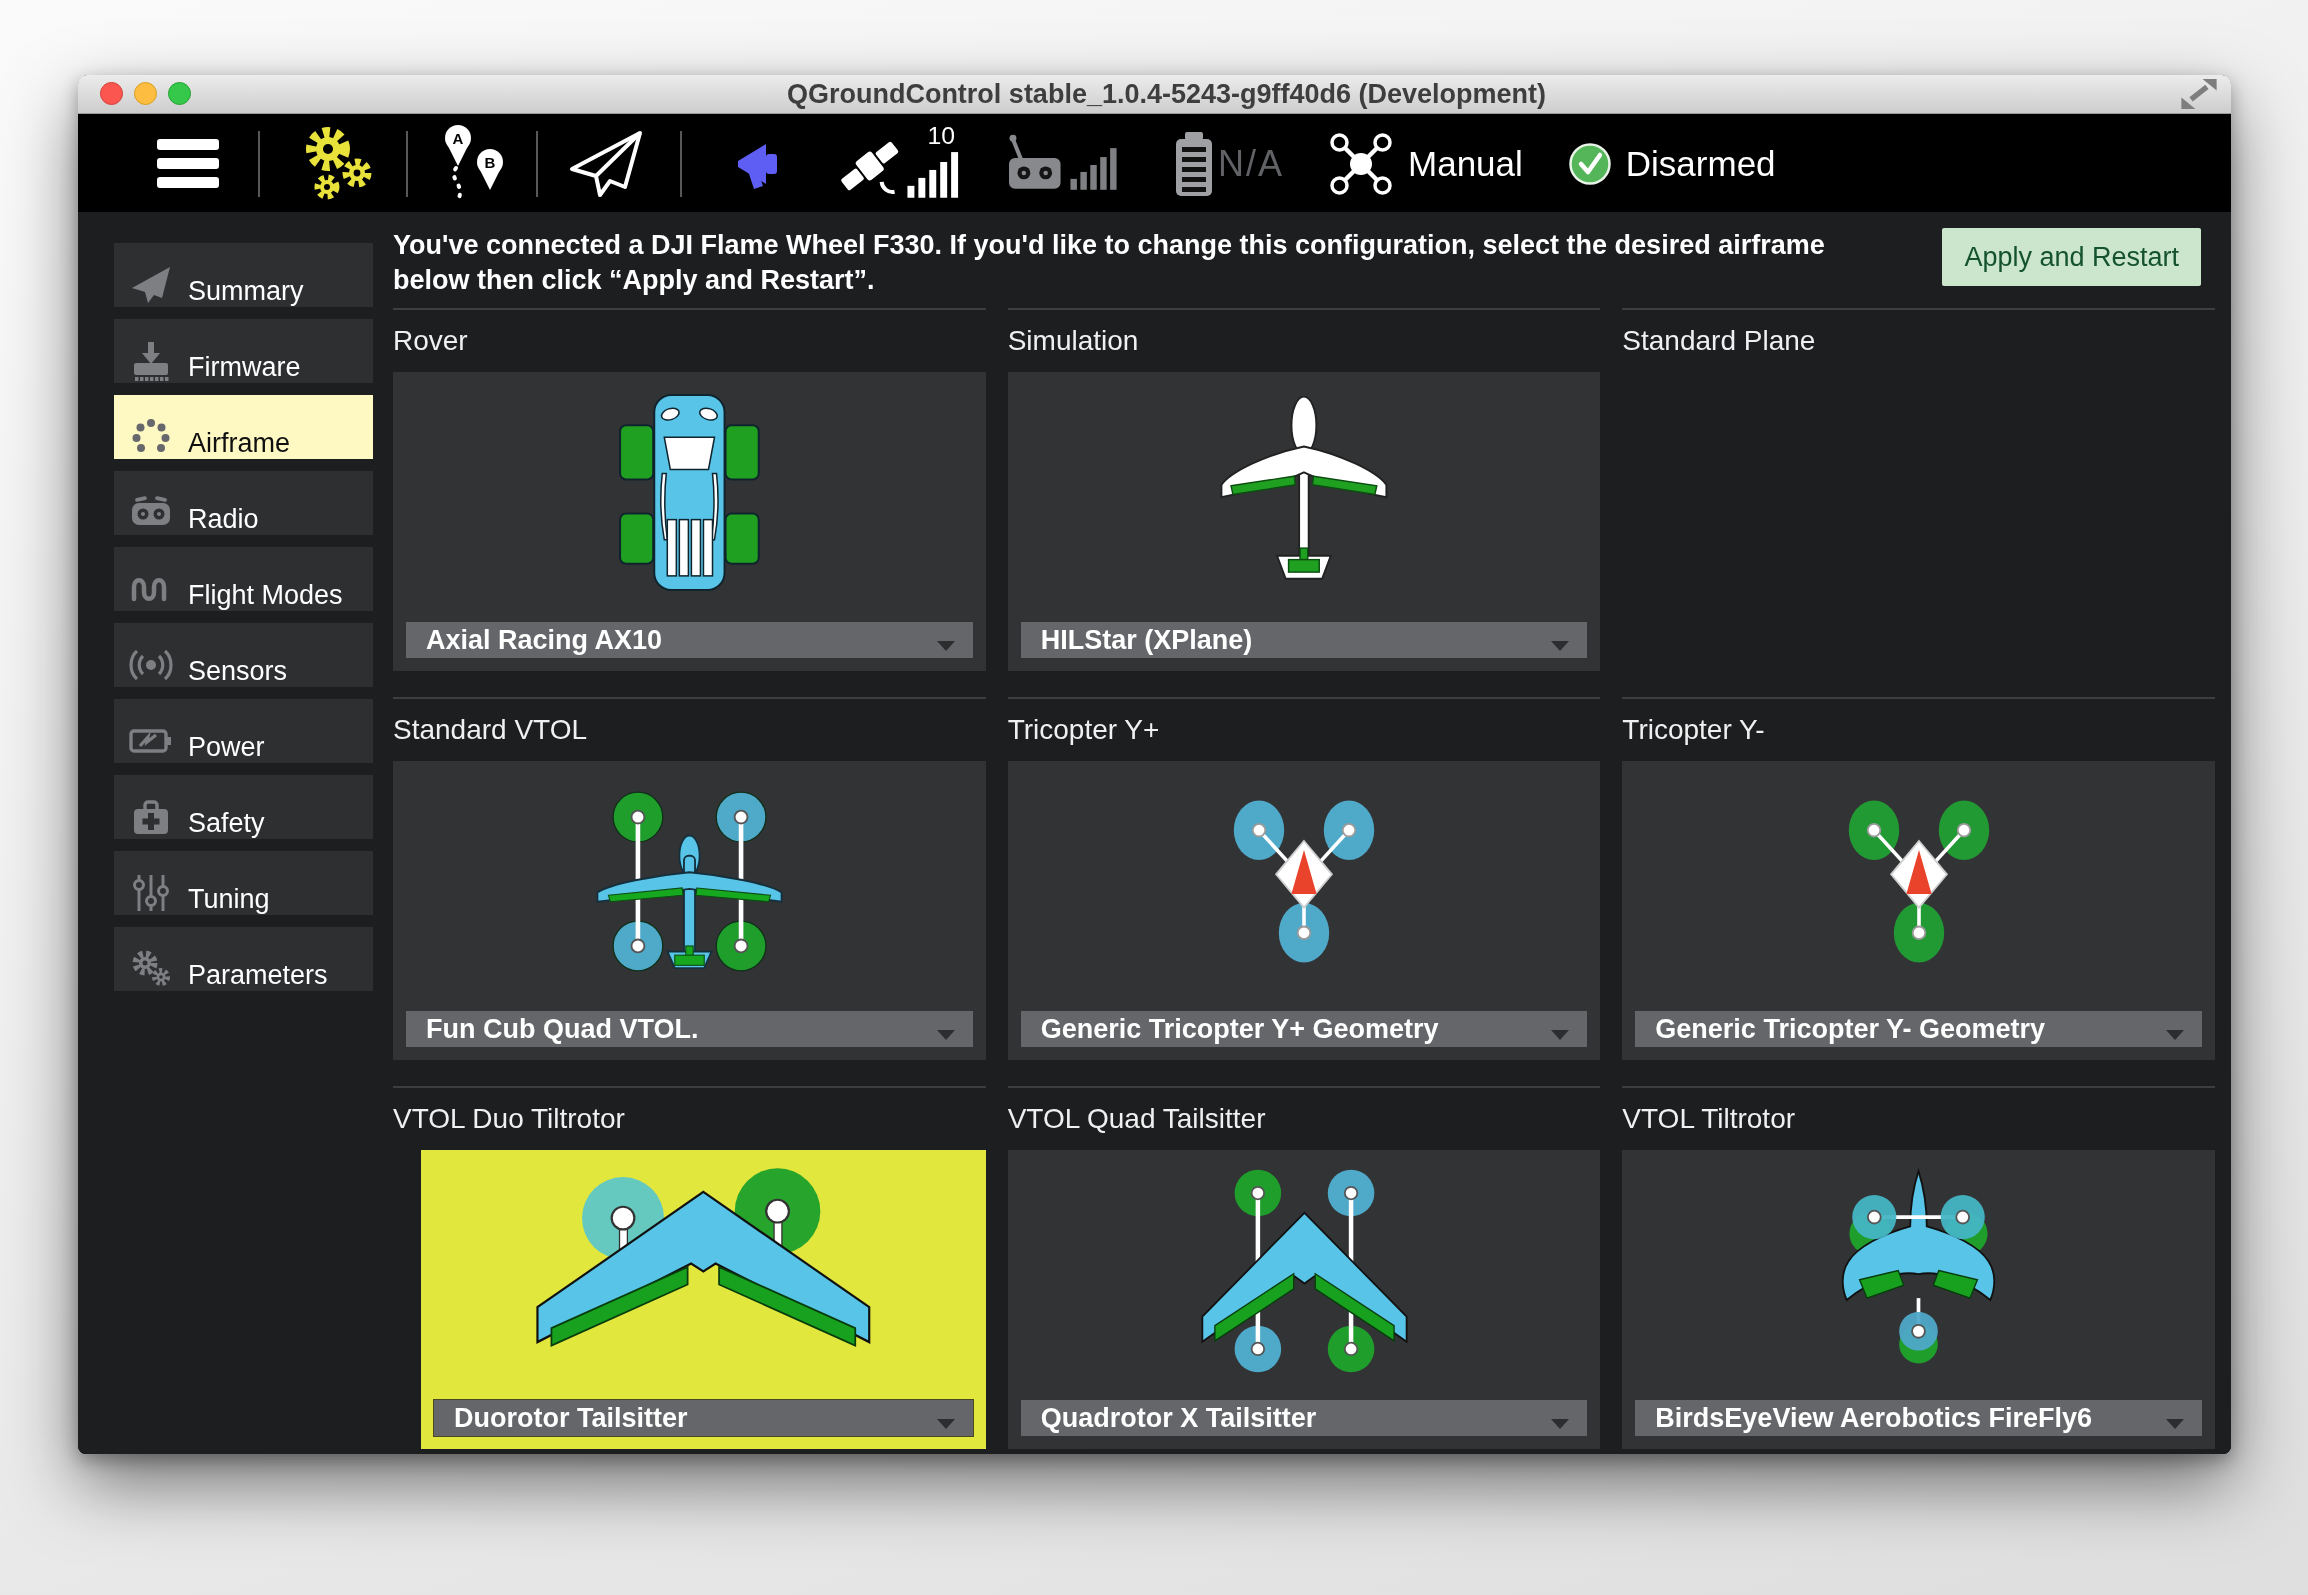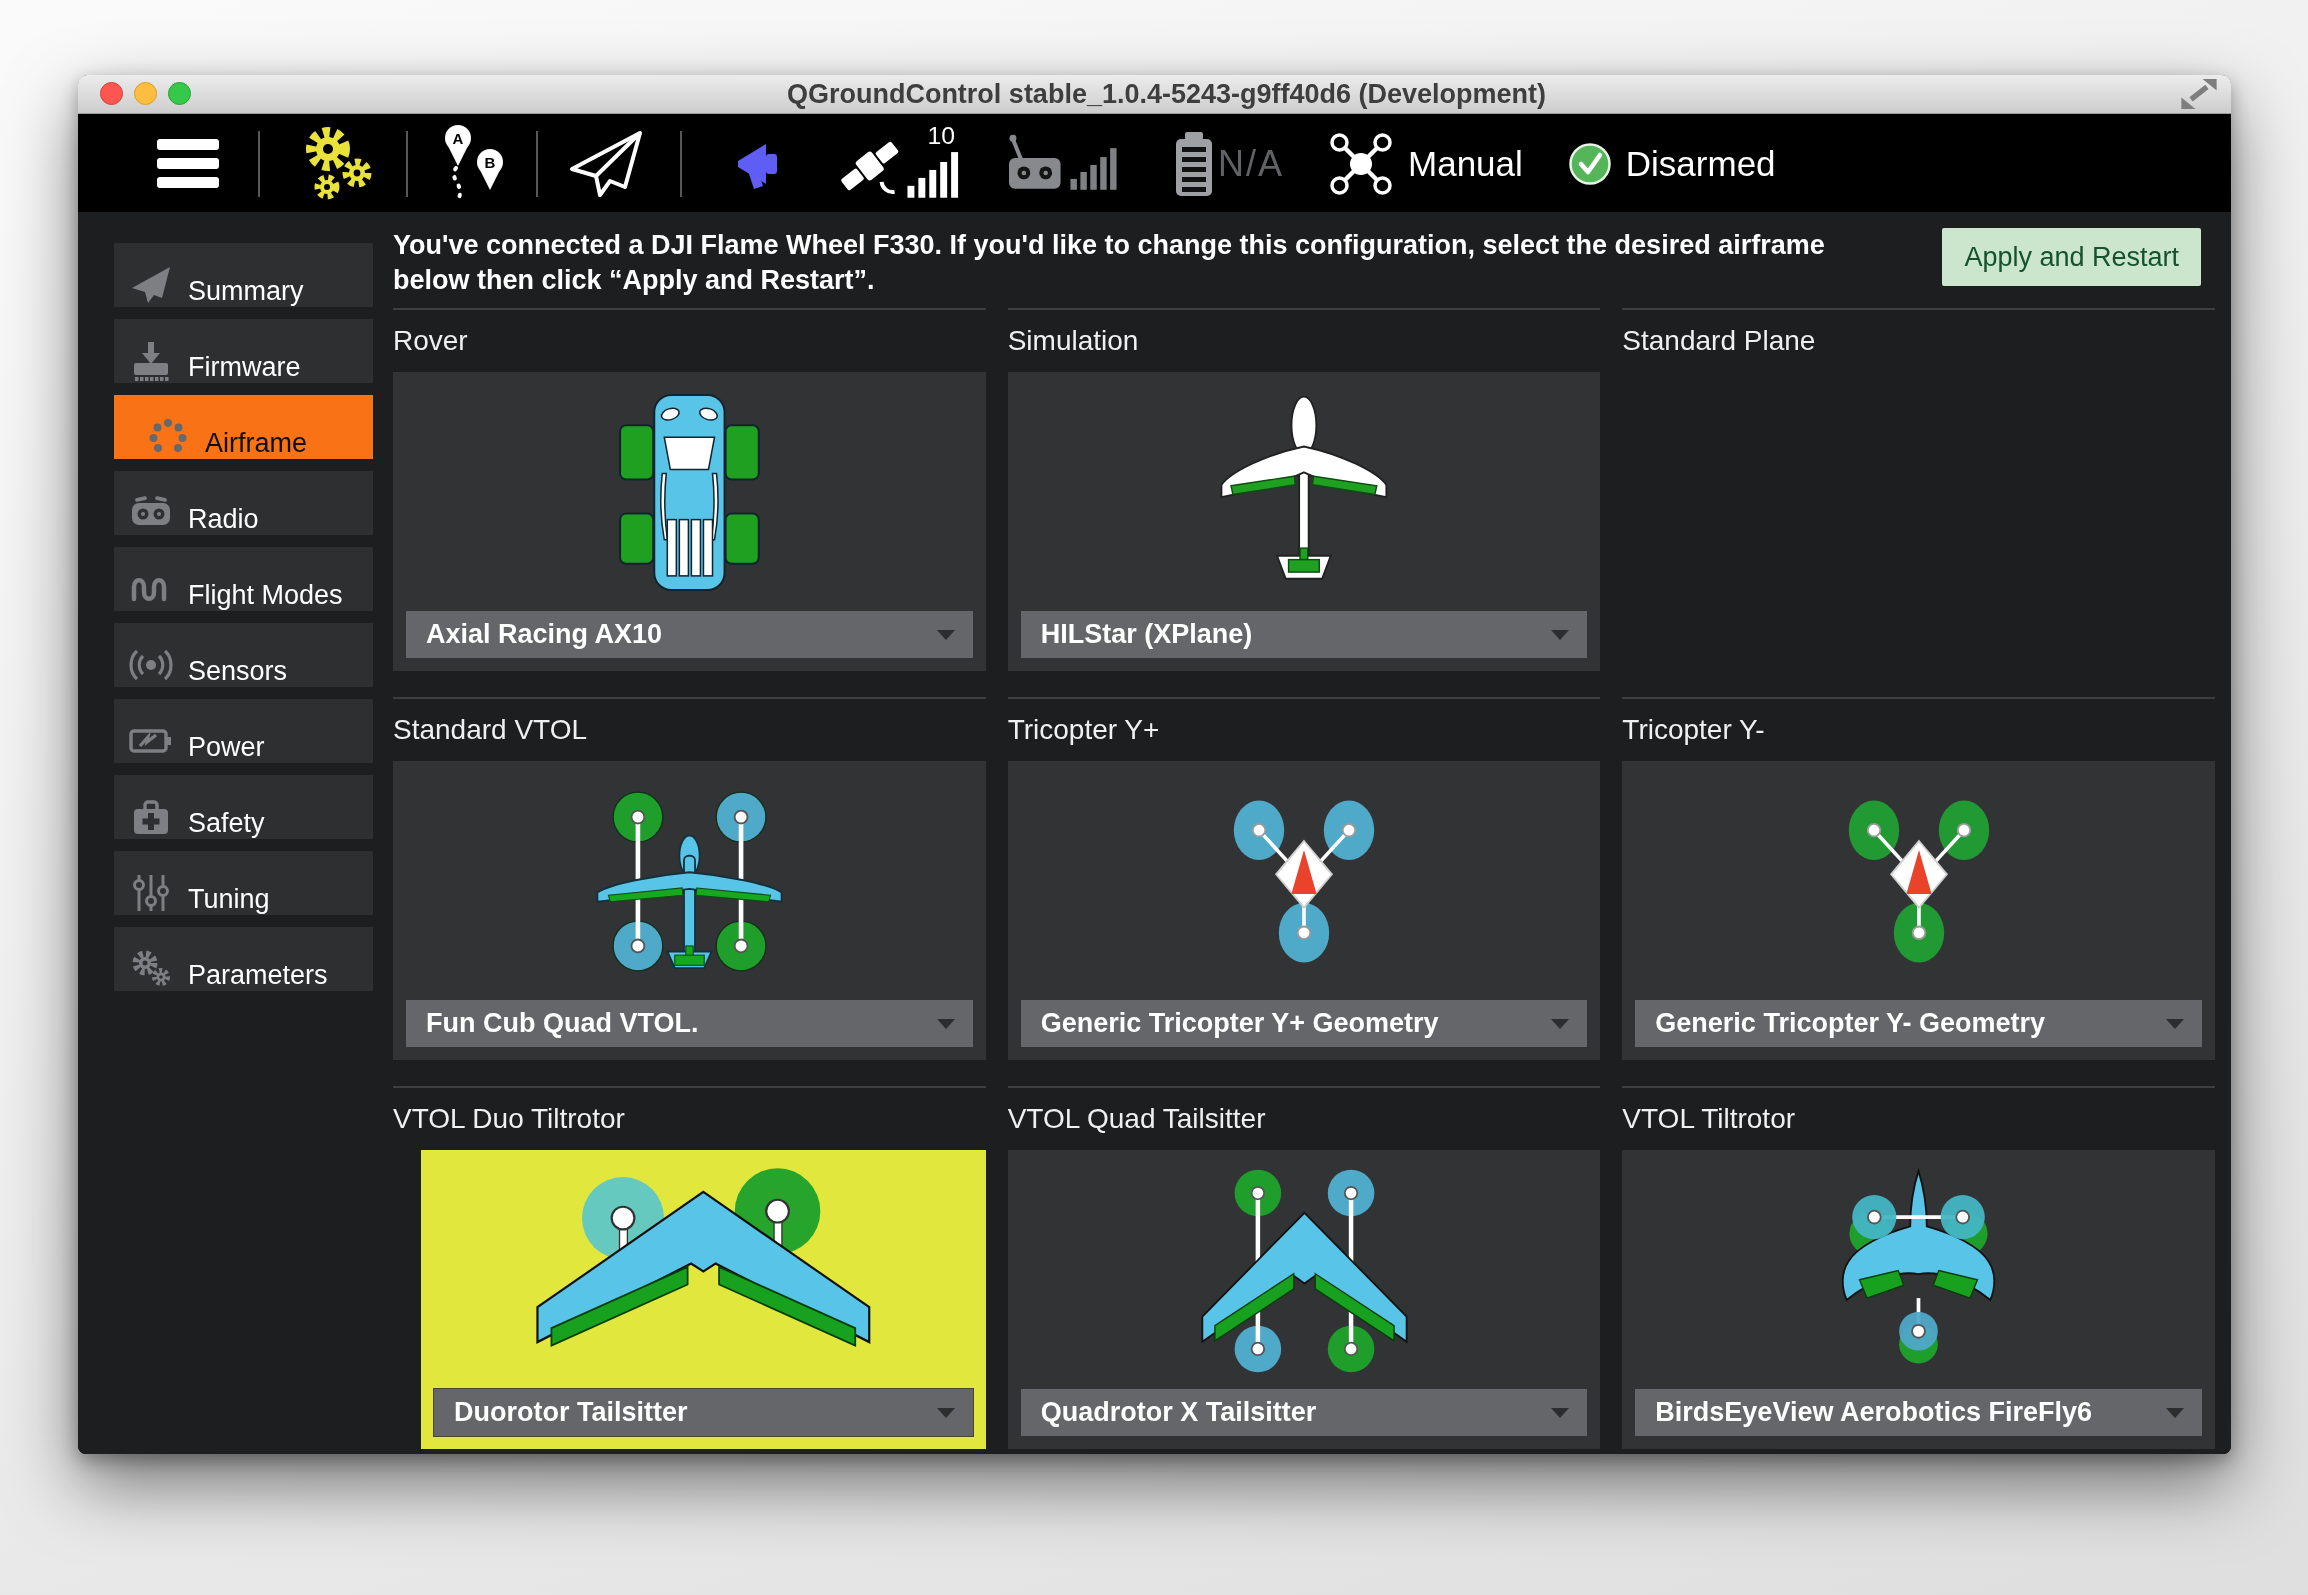--- a/index.html
+++ b/index.html
@@ -47,21 +47,21 @@
     border-radius:0 0 8px 8px;overflow:hidden;
   }
   
   .sidebar{position:absolute;left:36px;top:19px;width:259px;}
   .side-item{
     height:64px;margin-bottom:10px;background:#2e2f31;
     display:flex;align-items:flex-end;cursor:default;margin-top:12px;
   }
   .side-item .ico{width:74px;display:flex;align-items:center;justify-content:center;}
   .side-item .lbl{color:#fff;font-size:27px;}
-  .side-item.active{background:#f97316;padding-left:17px;}
+  .side-item.active{background:#fef9c3;}
   .side-item.active .lbl{color:#101010;}
   
   .main{position:absolute;left:315px;top:0;right:16px;bottom:0;}
   .banner{position:absolute;left:0;top:16px;width:1562px;color:#fff;
     font-size:27px;font-weight:bold;line-height:35px;}
   .apply-btn{
     position:absolute;right:14px;top:16px;height:58px;padding:0 22px;
     background:#cbe6cc;color:#14532d;font-size:27px;
     display:flex;align-items:center;border-radius:2px;cursor:default;
   }
@@ -69,21 +69,21 @@
     position:absolute;left:0;right:0;top:96px;
     display:grid;grid-template-columns:repeat(3,1fr);column-gap:22px;row-gap:26px;
   }
   .rule{height:2px;background:#3d3e40;margin-bottom:15px;}
   .cat{color:#f0f0f0;font-size:28px;height:32px;margin-bottom:15px;}
   .card{position:relative;height:299px;background:#323335;}
   .card.selected{background:#e2e73e;margin-left:28px;}
   .veh{position:absolute;left:0;right:0;top:6px;bottom:64px;
     display:flex;align-items:center;justify-content:center;}
   .dd{
-    position:absolute;left:13px;right:13px;bottom:13px;height:47px;
+    position:absolute;left:13px;right:13px;bottom:13px;height:36px;
     background:#646669;display:flex;align-items:center;cursor:default;
   }
   .card.selected .dd{box-shadow:0 0 0 1px #4a4a22;}
   .dd-label{color:#fff;font-size:27px;font-weight:bold;padding-left:20px;
     white-space:nowrap;overflow:hidden;}
   .dd-arrow{
     position:absolute;right:18px;top:19px;width:0;height:0;
     border-left:9px solid transparent;border-right:9px solid transparent;
     border-top:10px solid #2c2d2e;
   }

